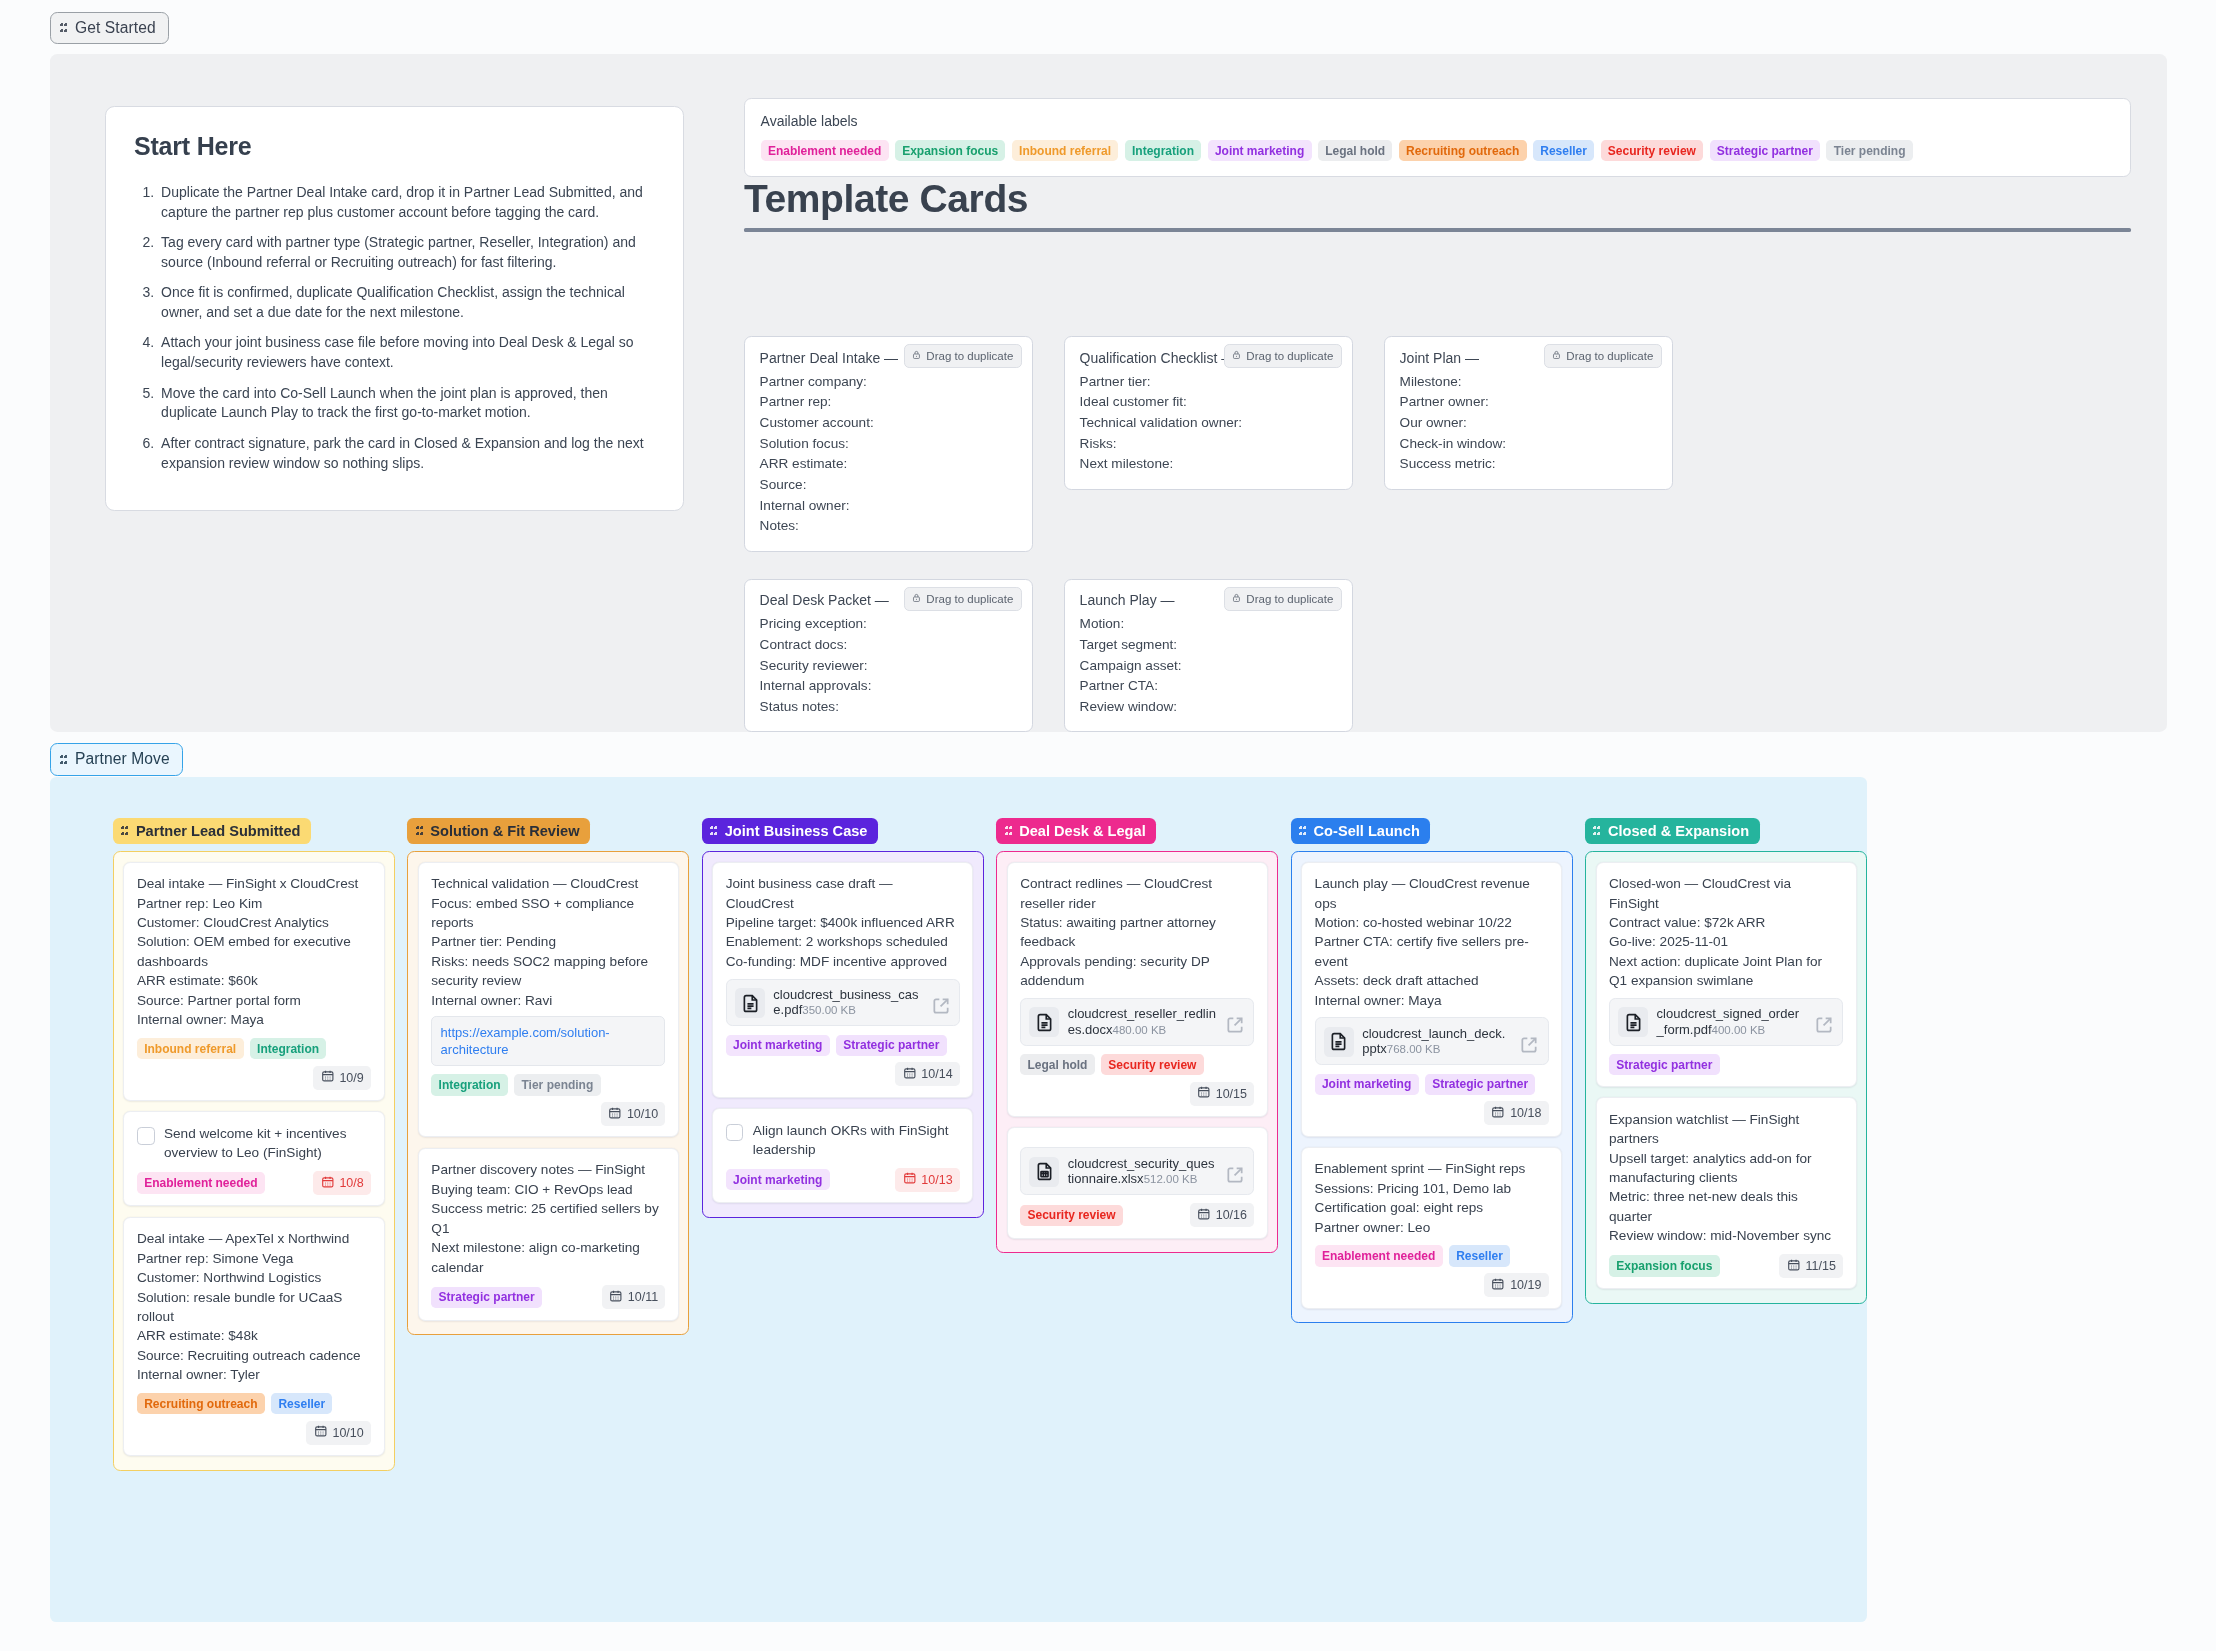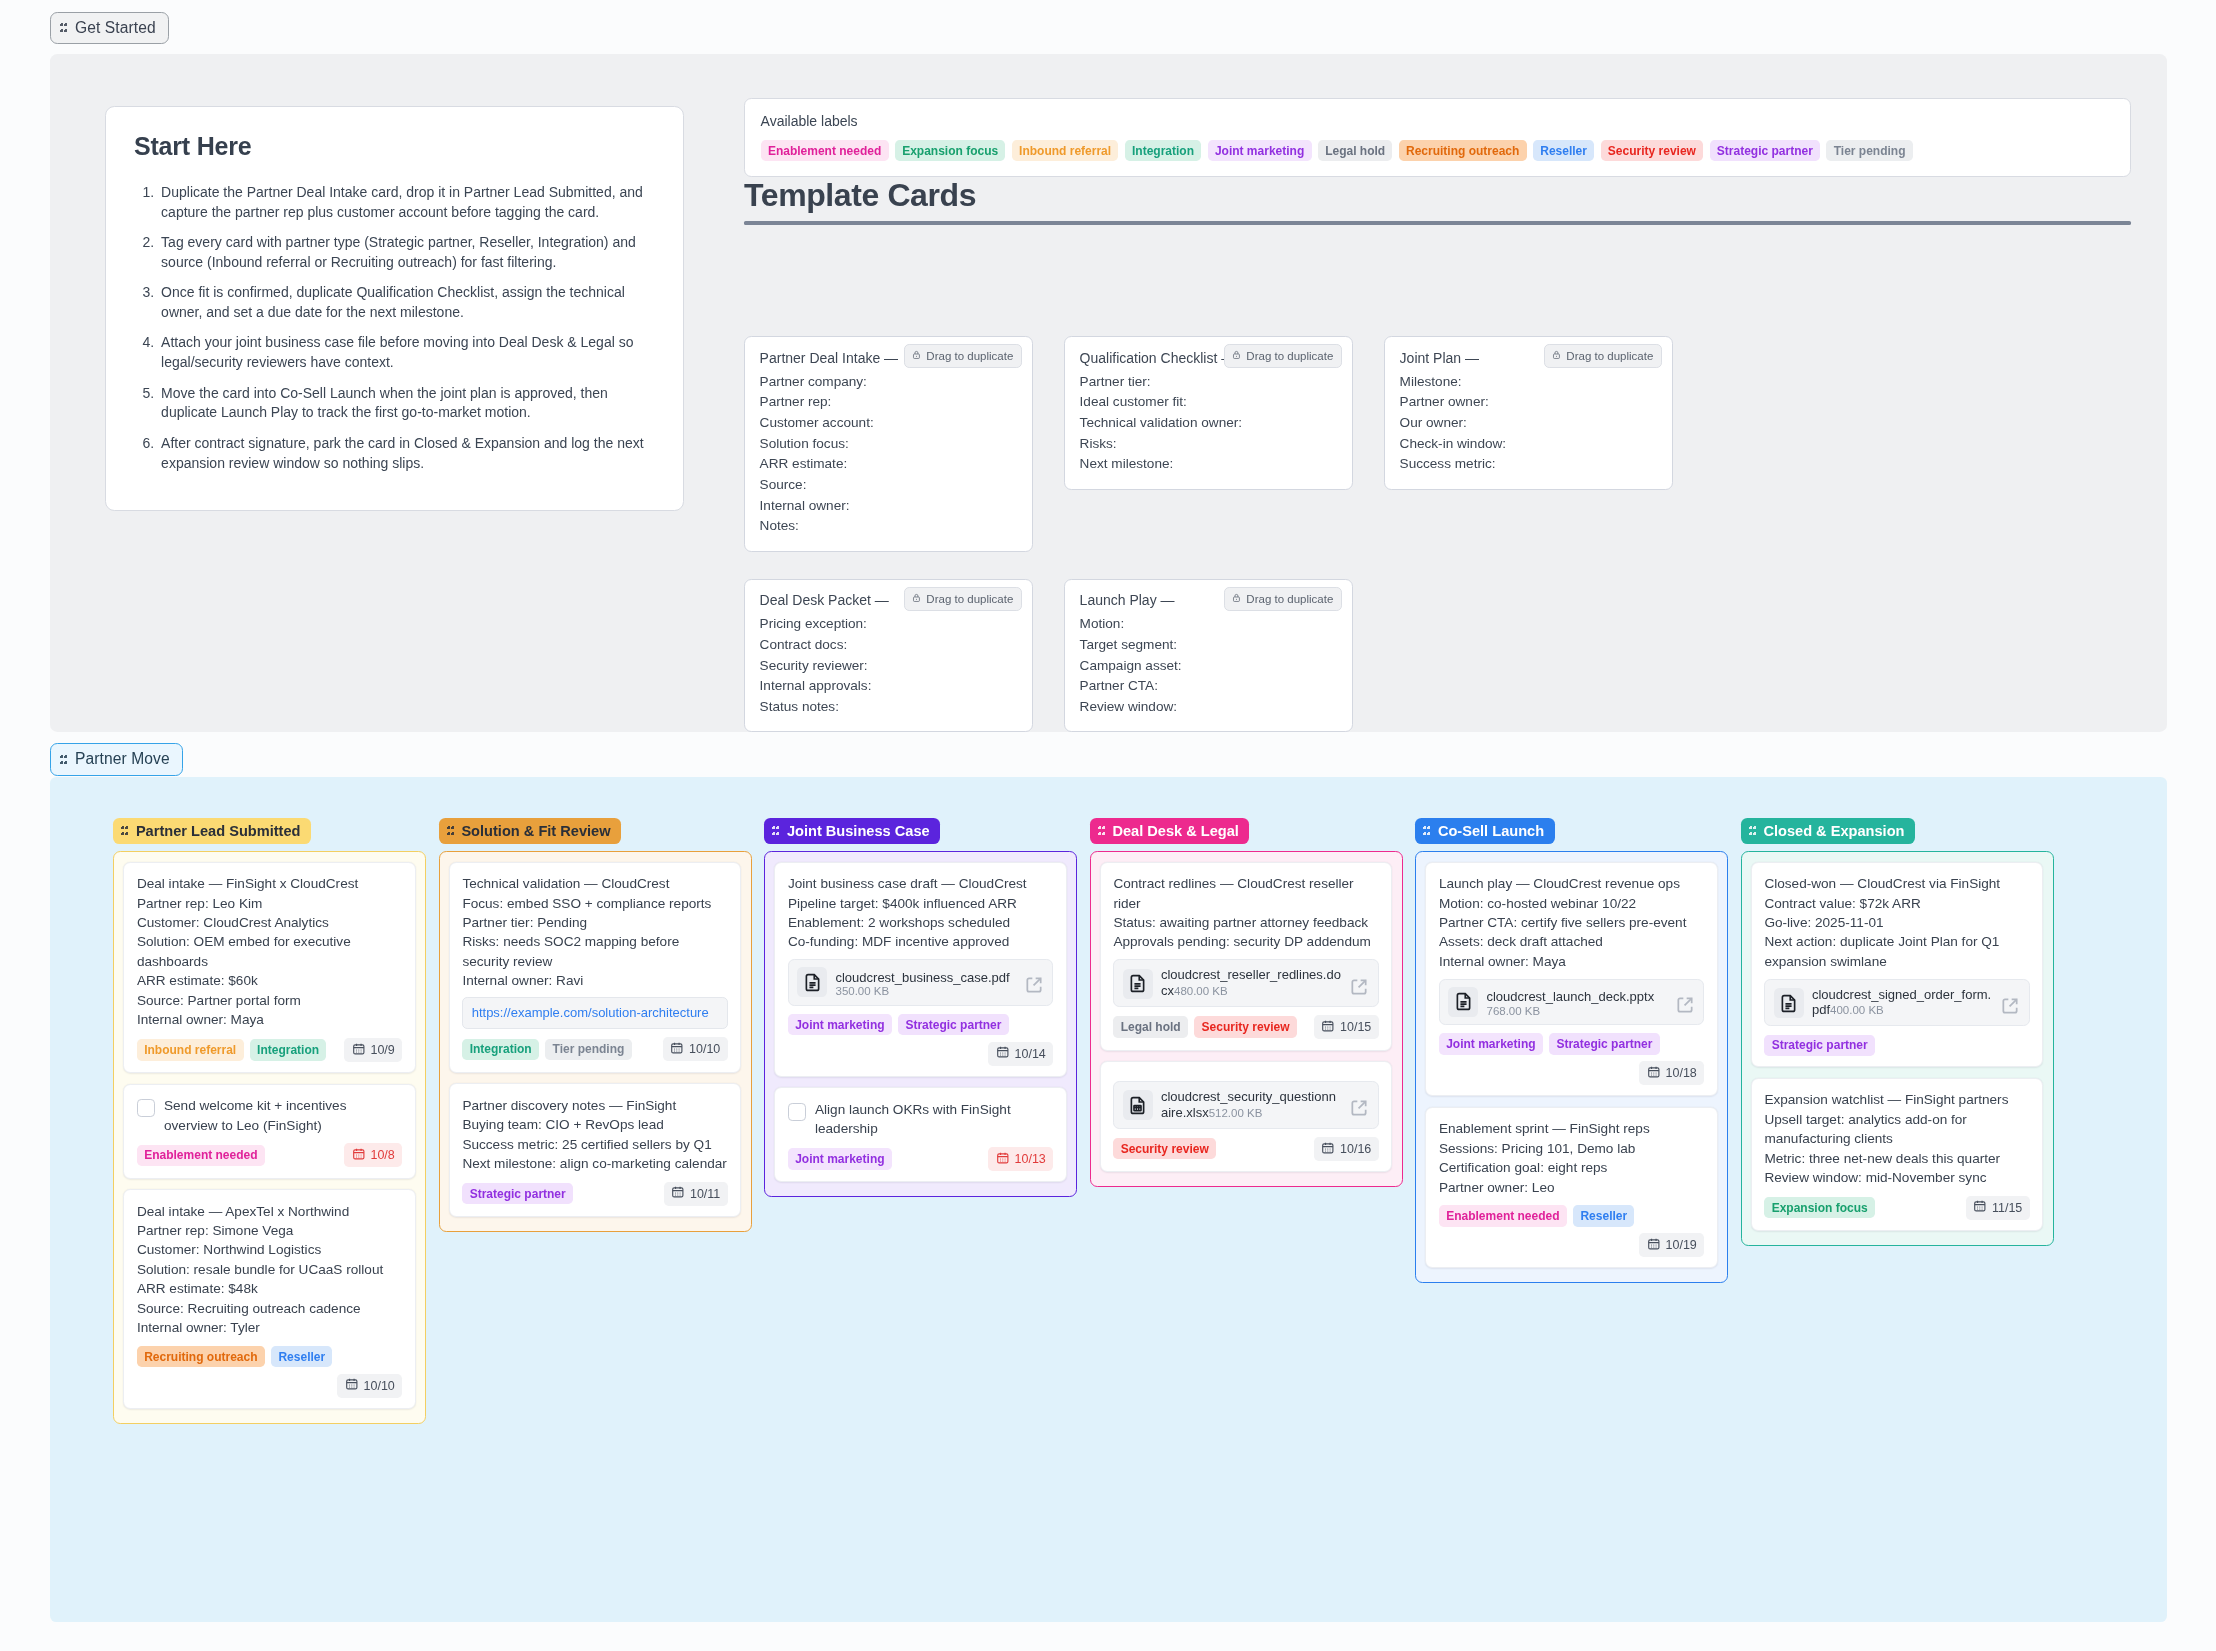--- a/index.html
+++ b/index.html
@@ -67,42 +67,42 @@
   .chip {
     display:inline-flex; align-items:center;
     padding: 3.7px 7.3px; border-radius: 4.7px;
     font-size: 12px; font-weight: 700; white-space:nowrap;
   }
 
   
   .tpl-head {
     position:absolute; left:694px; top: 123px; width: 1387px;
   }
-  .tpl-head h1 { font-size: 32px; font-weight: 700; color:#39424f; letter-spacing:-0.4px; }
+  .tpl-head h1 { font-size: 39px; font-weight: 700; color:#39424f; letter-spacing:-0.4px; }
   .tpl-rule { margin-top: 7.3px; height: 4.2px; background:#7b8596; border-radius:1.6px; }
   .tpl-grid { position:absolute; left: 694px; top: 282px; width: 1398px; }
   .tpl-row { display:flex; gap: 31px; margin-bottom: 27px; align-items:flex-start; }
   .tpl-card {
     position:relative; background:#fff; border:1px solid #d3d7e0; border-radius:7.3px;
     width: 289px; padding: 12.5px 14.6px 13.6px 14.6px;
   }
   .tpl-card .t-title { font-size: 14px; color:#3d4653; margin-bottom: 6.3px; white-space:nowrap; overflow:hidden; }
   .tpl-card .t-field { font-size: 13.6px; color:#3d4653; line-height: 1.52; }
   .dup-badge {
     position:absolute; right: 10.4px; top: 7.3px;
     display:inline-flex; align-items:center; gap:5.2px;
     background:#f0f1f3; border:1px solid #dcdfe5; border-radius:5.2px;
     padding: 4.2px 7.3px; font-size: 11.5px; color:#5b6personal; color:#5b636f; white-space:nowrap;
   }
   .lock { width:8.9px; height:11.5px; flex:none; }
 
   
   .board-tabrow { position:absolute; left:50px; top:743px; }
   .board {
-    position:absolute; left: 50px; top: 777px; width: 2117px; height: 845px;
+    position:absolute; left: 50px; top: 777px; width: 1817px; height: 845px;
     background:#e0f2fb; border-radius: 6.3px;
   }
   .cols { display:flex; gap: 12.5px; padding: 41px 0 0 63px; align-items:flex-start; }
   .col { width: 313px; }
   .col-head {
     display:inline-flex; align-items:center; gap:7.3px;
     padding: 4.7px 10.4px 5.2px 8.3px; border-radius: 6.3px;
     font-size: 14.6px; font-weight:700; margin-bottom: 7.3px;
   }
   .col-body {

